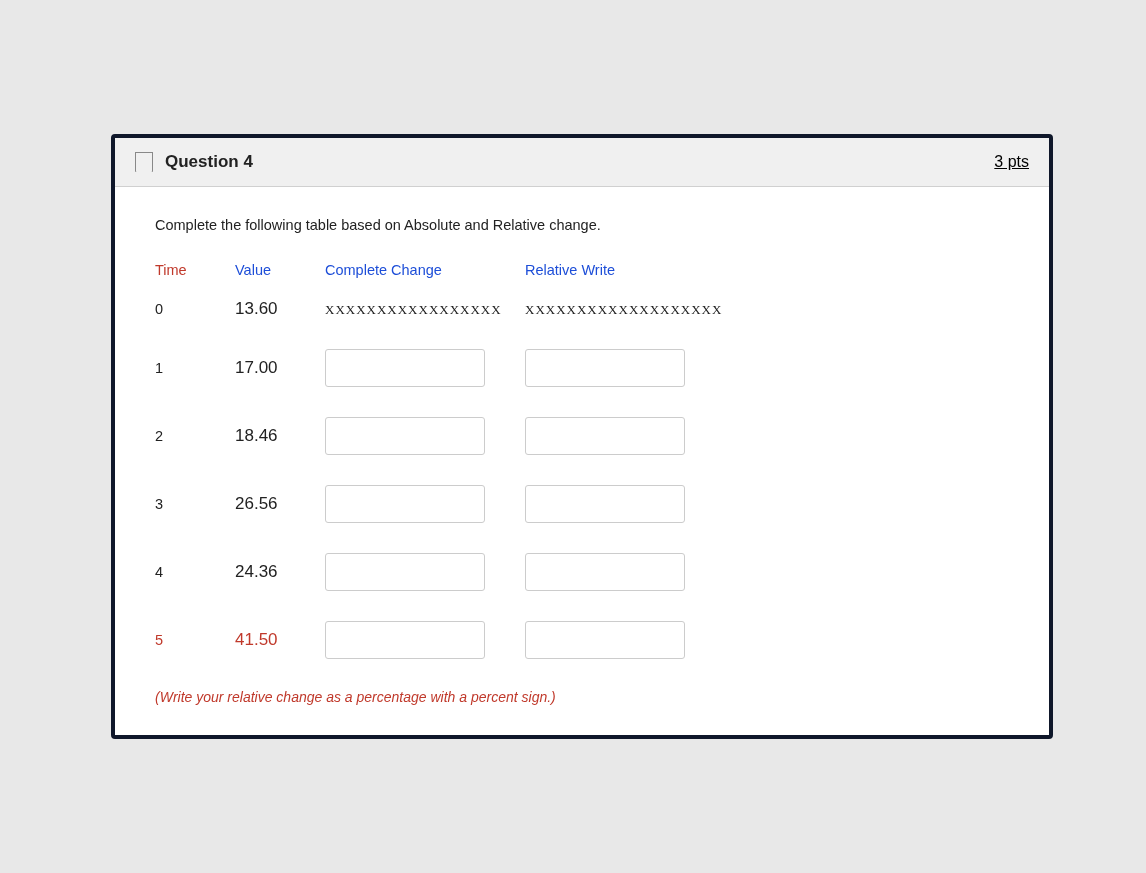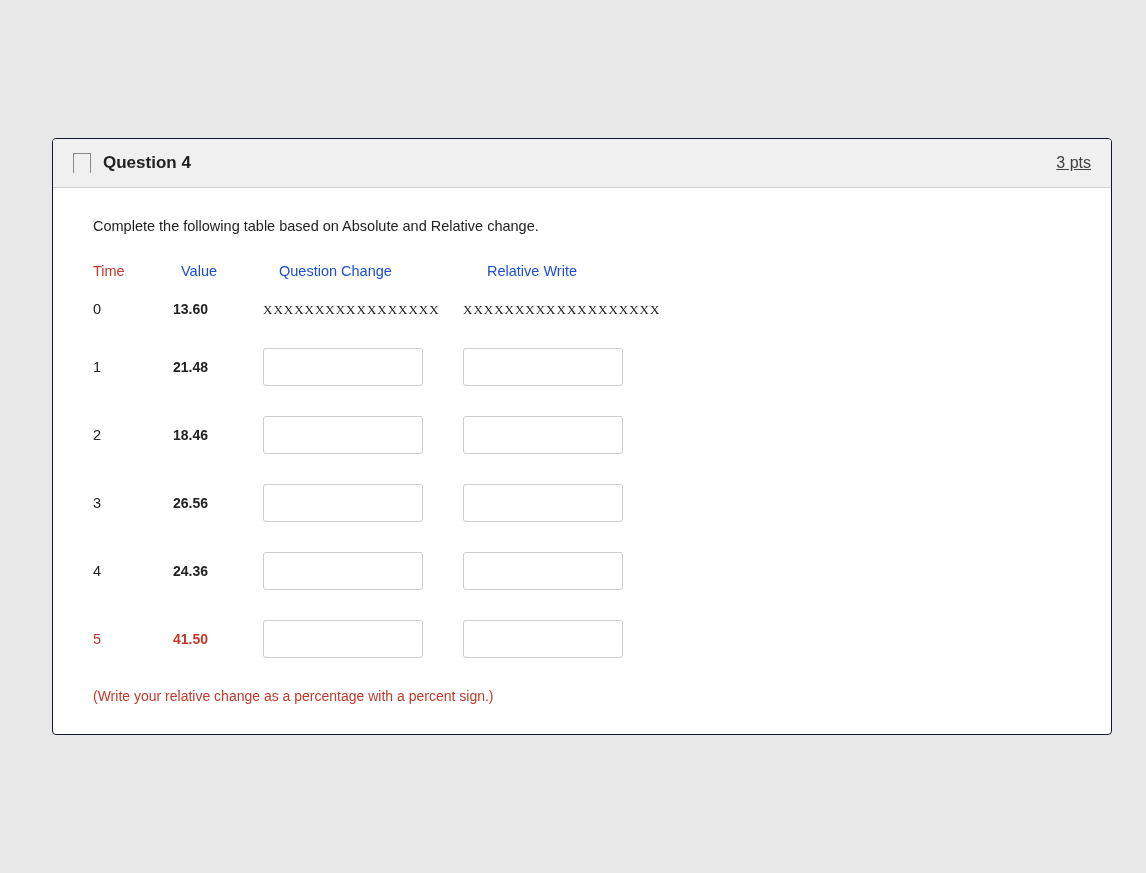--- a/index.html
+++ b/index.html
@@ -13,23 +13,23 @@
       font-family: -apple-system, BlinkMacSystemFont, 'Segoe UI', Arial, sans-serif;
       display: flex;
       justify-content: center;
       align-items: center;
       min-height: 100vh;
       padding: 20px;
     }
 
     .question-card {
       background: #ffffff;
-      border: 1px solid #0f172a;
+      border: 4px solid #0f172a;
       border-radius: 4px;
-      width: 1060px;
+      width: 942px;
       overflow: hidden;
       margin-left: 18px;
     }
 
     .question-header {
       background: #f0f0f0;
       border-bottom: 1px solid #d0d0d0;
       padding: 14px 20px;
       display: flex;
       justify-content: space-between;
@@ -51,21 +51,21 @@
     }
 
     .question-title {
       font-size: 17px;
       font-weight: 700;
       color: #222;
     }
 
     .question-pts {
       font-size: 16px;
-      color: #404040;
+      color: #000000;
       text-decoration: underline;
     }
 
     .question-body {
       padding: 30px 32px 30px 40px;
     }
 
     .instructions {
       font-size: 14.5px;
       color: #222;
@@ -73,21 +73,21 @@
     }
 
     .table-container {
       margin-bottom: 30px;
     }
 
     .table-header-row {
       display: flex;
       align-items: center;
       margin-bottom: 20px;
-      gap: 8px;
+      gap: 0;
     }
 
     .col-time {
       width: 80px;
       flex-shrink: 0;
     }
 
     .col-value {
       width: 90px;
       flex-shrink: 0;
@@ -123,23 +123,22 @@
     .cell-time {
       width: 80px;
       flex-shrink: 0;
       font-size: 14.5px;
       color: #222;
     }
 
     .cell-value {
       width: 90px;
       flex-shrink: 0;
-      font-size: 14px;
-      color: #222;
-      font-weight: bold;
+      font-size: 17px;
+      color: #222;
     }
 
     .cell-absolute {
       width: 200px;
       flex-shrink: 0;
     }
 
     .cell-relative {
       width: 210px;
       flex-shrink: 0;
@@ -164,20 +163,21 @@
       outline: none;
     }
 
     .row-value-colored {
       color: #c0392b;
     }
 
     .footnote {
       font-size: 14px;
       color: #c0392b;
+      font-style: italic;
       margin-top: 10px;
     }
   </style>
 </head>
 <body>
 
 <div class="question-card">
   <div class="question-header">
     <div class="question-header-left">
       <div class="bookmark-icon"></div>
@@ -192,21 +192,21 @@
     <div class="table-container">
 
       <div class="table-header-row">
         <div class="col-time">
           <span class="header-label">Time</span>
         </div>
         <div class="col-value">
           <span class="header-label dark">Value</span>
         </div>
         <div class="col-absolute">
-          <span class="header-label dark">Question Change</span>
+          <span class="header-label dark">Complete Change</span>
         </div>
         <div class="col-relative">
           <span class="header-label dark">Relative Write</span>
         </div>
       </div>
 
       <div class="data-row">
         <div class="col-time cell-time">
           <span>0</span>
         </div>
@@ -219,21 +219,21 @@
         <div class="col-relative cell-relative">
           <span class="xxx-text">XXXXXXXXXXXXXXXXXXX</span>
         </div>
       </div>
 
       <div class="data-row">
         <div class="col-time cell-time">
           <span>1</span>
         </div>
         <div class="col-value cell-value">
-          <span>21.48</span>
+          <span>17.00</span>
         </div>
         <div class="col-absolute cell-absolute">
           <input class="input-field" type="text" style="">
         </div>
         <div class="col-relative cell-relative">
           <input class="input-field" type="text" style="">
         </div>
       </div>
 
       <div class="data-row">

